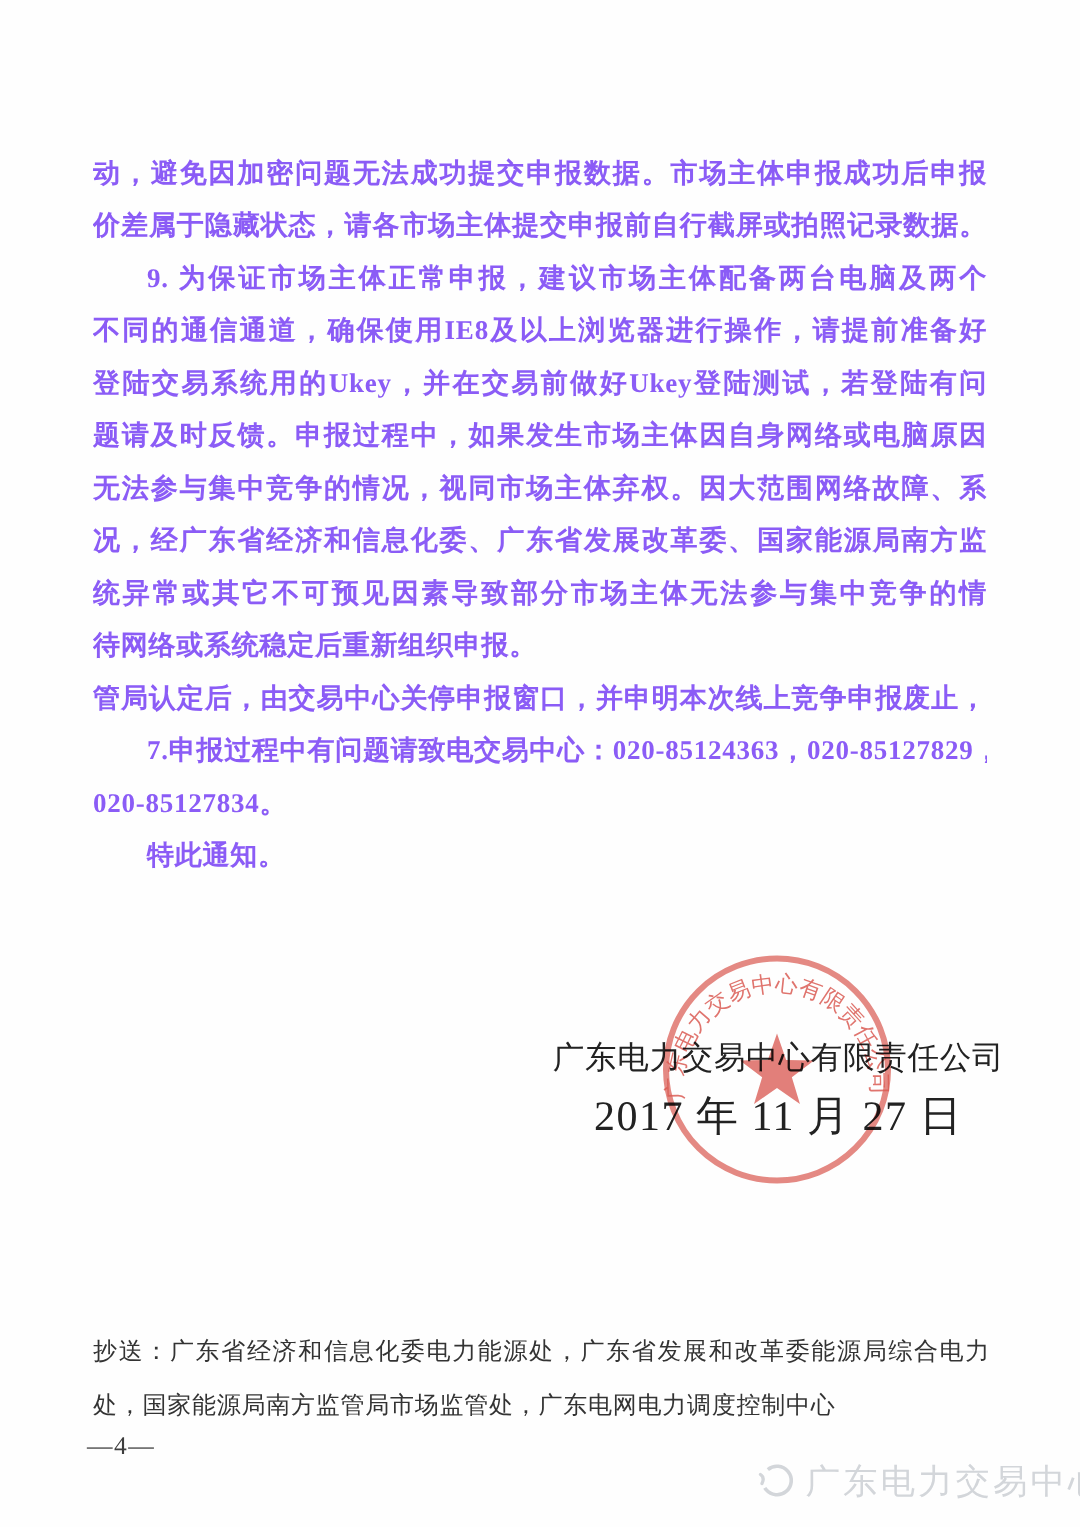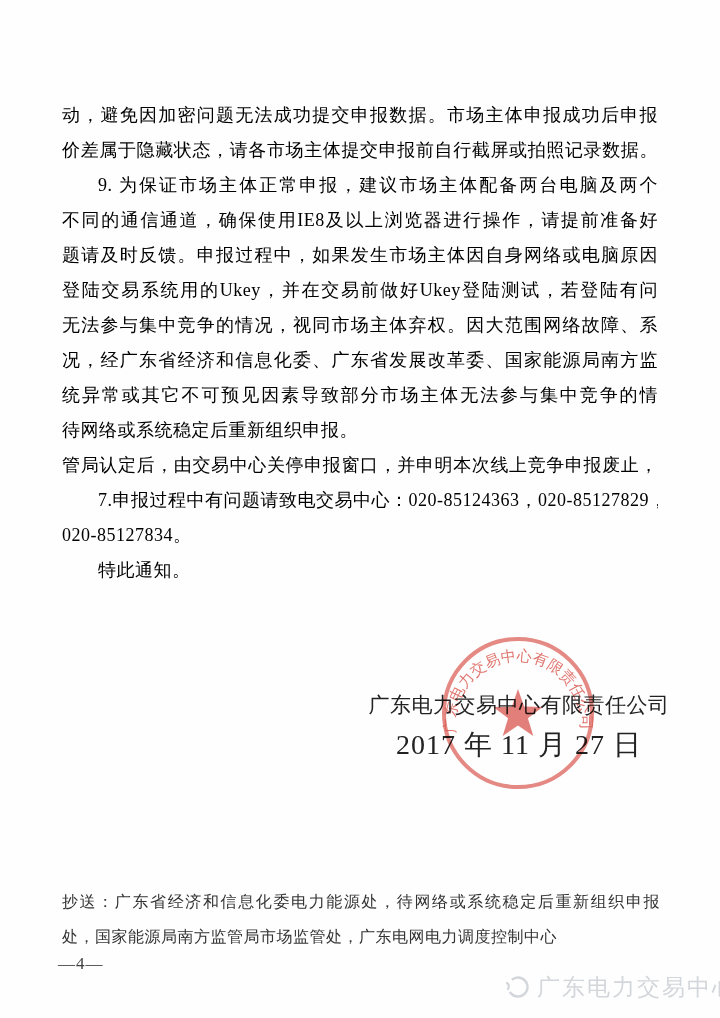--- a/index.html
+++ b/index.html
@@ -9,21 +9,21 @@
     font-family:"Liberation Serif","DejaVu Serif",serif;
     color:#2b2b2b;
   }
   .page{position:absolute;inset:0;background:#fefefe;}
 
   
   .body-text{position:absolute;left:62px;top:98px;width:596px;}
   .line{
     font-size:18px;line-height:35px;height:35px;overflow:hidden;
     text-align:justify;text-align-last:justify;
-    color:#000000;letter-spacing:0.5px;white-space:nowrap;
+    color:#8b5cf6;letter-spacing:0.5px;white-space:nowrap;font-weight:bold;
   }
   .line.start{text-align:left;text-align-last:left;}
   .line.indent{text-indent:36px;}
 
   
   .signature{position:absolute;right:50px;top:690px;width:302px;text-align:center;}
   .sig-company{font-size:21px;line-height:30px;letter-spacing:0.5px;color:#222;white-space:nowrap;}
   .sig-date{font-size:28px;line-height:30px;margin-top:10px;color:#222;letter-spacing:1px;}
 
   
@@ -52,22 +52,22 @@
 </head>
 <body>
 
 <div class="page">
 
   <div class="body-text">
     <div class="line">动，避免因加密问题无法成功提交申报数据。市场主体申报成功后申报</div>
     <div class="line">价差属于隐藏状态，请各市场主体提交申报前自行截屏或拍照记录数据。</div>
     <div class="line indent">9. 为保证市场主体正常申报，建议市场主体配备两台电脑及两个</div>
     <div class="line">不同的通信通道，确保使用IE8及以上浏览器进行操作，请提前准备好</div>
+    <div class="line">登陆交易系统用的Ukey，并在交易前做好Ukey登陆测试，若登陆有问</div>
     <div class="line">题请及时反馈。申报过程中，如果发生市场主体因自身网络或电脑原因</div>
-    <div class="line">登陆交易系统用的Ukey，并在交易前做好Ukey登陆测试，若登陆有问</div>
     <div class="line">无法参与集中竞争的情况，视同市场主体弃权。因大范围网络故障、系</div>
     <div class="line">况，经广东省经济和信息化委、广东省发展改革委、国家能源局南方监</div>
     <div class="line">统异常或其它不可预见因素导致部分市场主体无法参与集中竞争的情</div>
     <div class="line start">待网络或系统稳定后重新组织申报。</div>
     <div class="line">管局认定后，由交易中心关停申报窗口，并申明本次线上竞争申报废止，</div>
     <div class="line indent">7.申报过程中有问题请致电交易中心：020-85124363，020-85127829，</div>
     <div class="line start">020-85127834。</div>
     <div class="line start indent">特此通知。</div>
   </div>
 
@@ -81,21 +81,21 @@
       <path id="sealArc" d="M 20,104 A 63,63 0 1 1 144,104" fill="none"></path>
     </defs>
     <circle cx="82" cy="82" r="74" fill="none" stroke="#d6453c" stroke-width="4" opacity="0.72"></circle>
     <polygon points="82,58 88.1,75.6 106.7,76 91.9,87.2 97.3,105 82,94.4 66.7,105 72.1,87.2 57.3,76 75.9,75.6" fill="#d6453c" opacity="0.78"></polygon>
     <text font-size="15" fill="#d6453c" opacity="0.85" letter-spacing="1">
       <textPath href="#sealArc" xlink:href="#sealArc" startOffset="2" textLength="214" lengthAdjust="spacing">广东电力交易中心有限责任公司</textPath>
     </text>
   </svg>
 
   <div class="cc-block">
-    <div class="cc-line">抄送：广东省经济和信息化委电力能源处，待网络或系统稳定后重新组织申报</div>
+    <div class="cc-line">抄送：广东省经济和信息化委电力能源处，广东省发展和改革委能源局综合电力</div>
     <div class="cc-line start">处，国家能源局南方监管局市场监管处，广东电网电力调度控制中心</div>
   </div>
 
   <div class="page-number">—4—</div>
 
   <div class="watermark">
     <svg class="wm-logo" width="26" height="26" viewBox="0 0 26 26" aria-hidden="true">
       <circle cx="14" cy="13" r="9.5" fill="none" stroke="#d3d6da" stroke-width="2.4" stroke-dasharray="46 14" transform="rotate(-130 14 13)"></circle>
       <path d="M 3,9 Q 6,11 4,15" fill="none" stroke="#d3d6da" stroke-width="2.2" stroke-linecap="round"></path>
     </svg>

